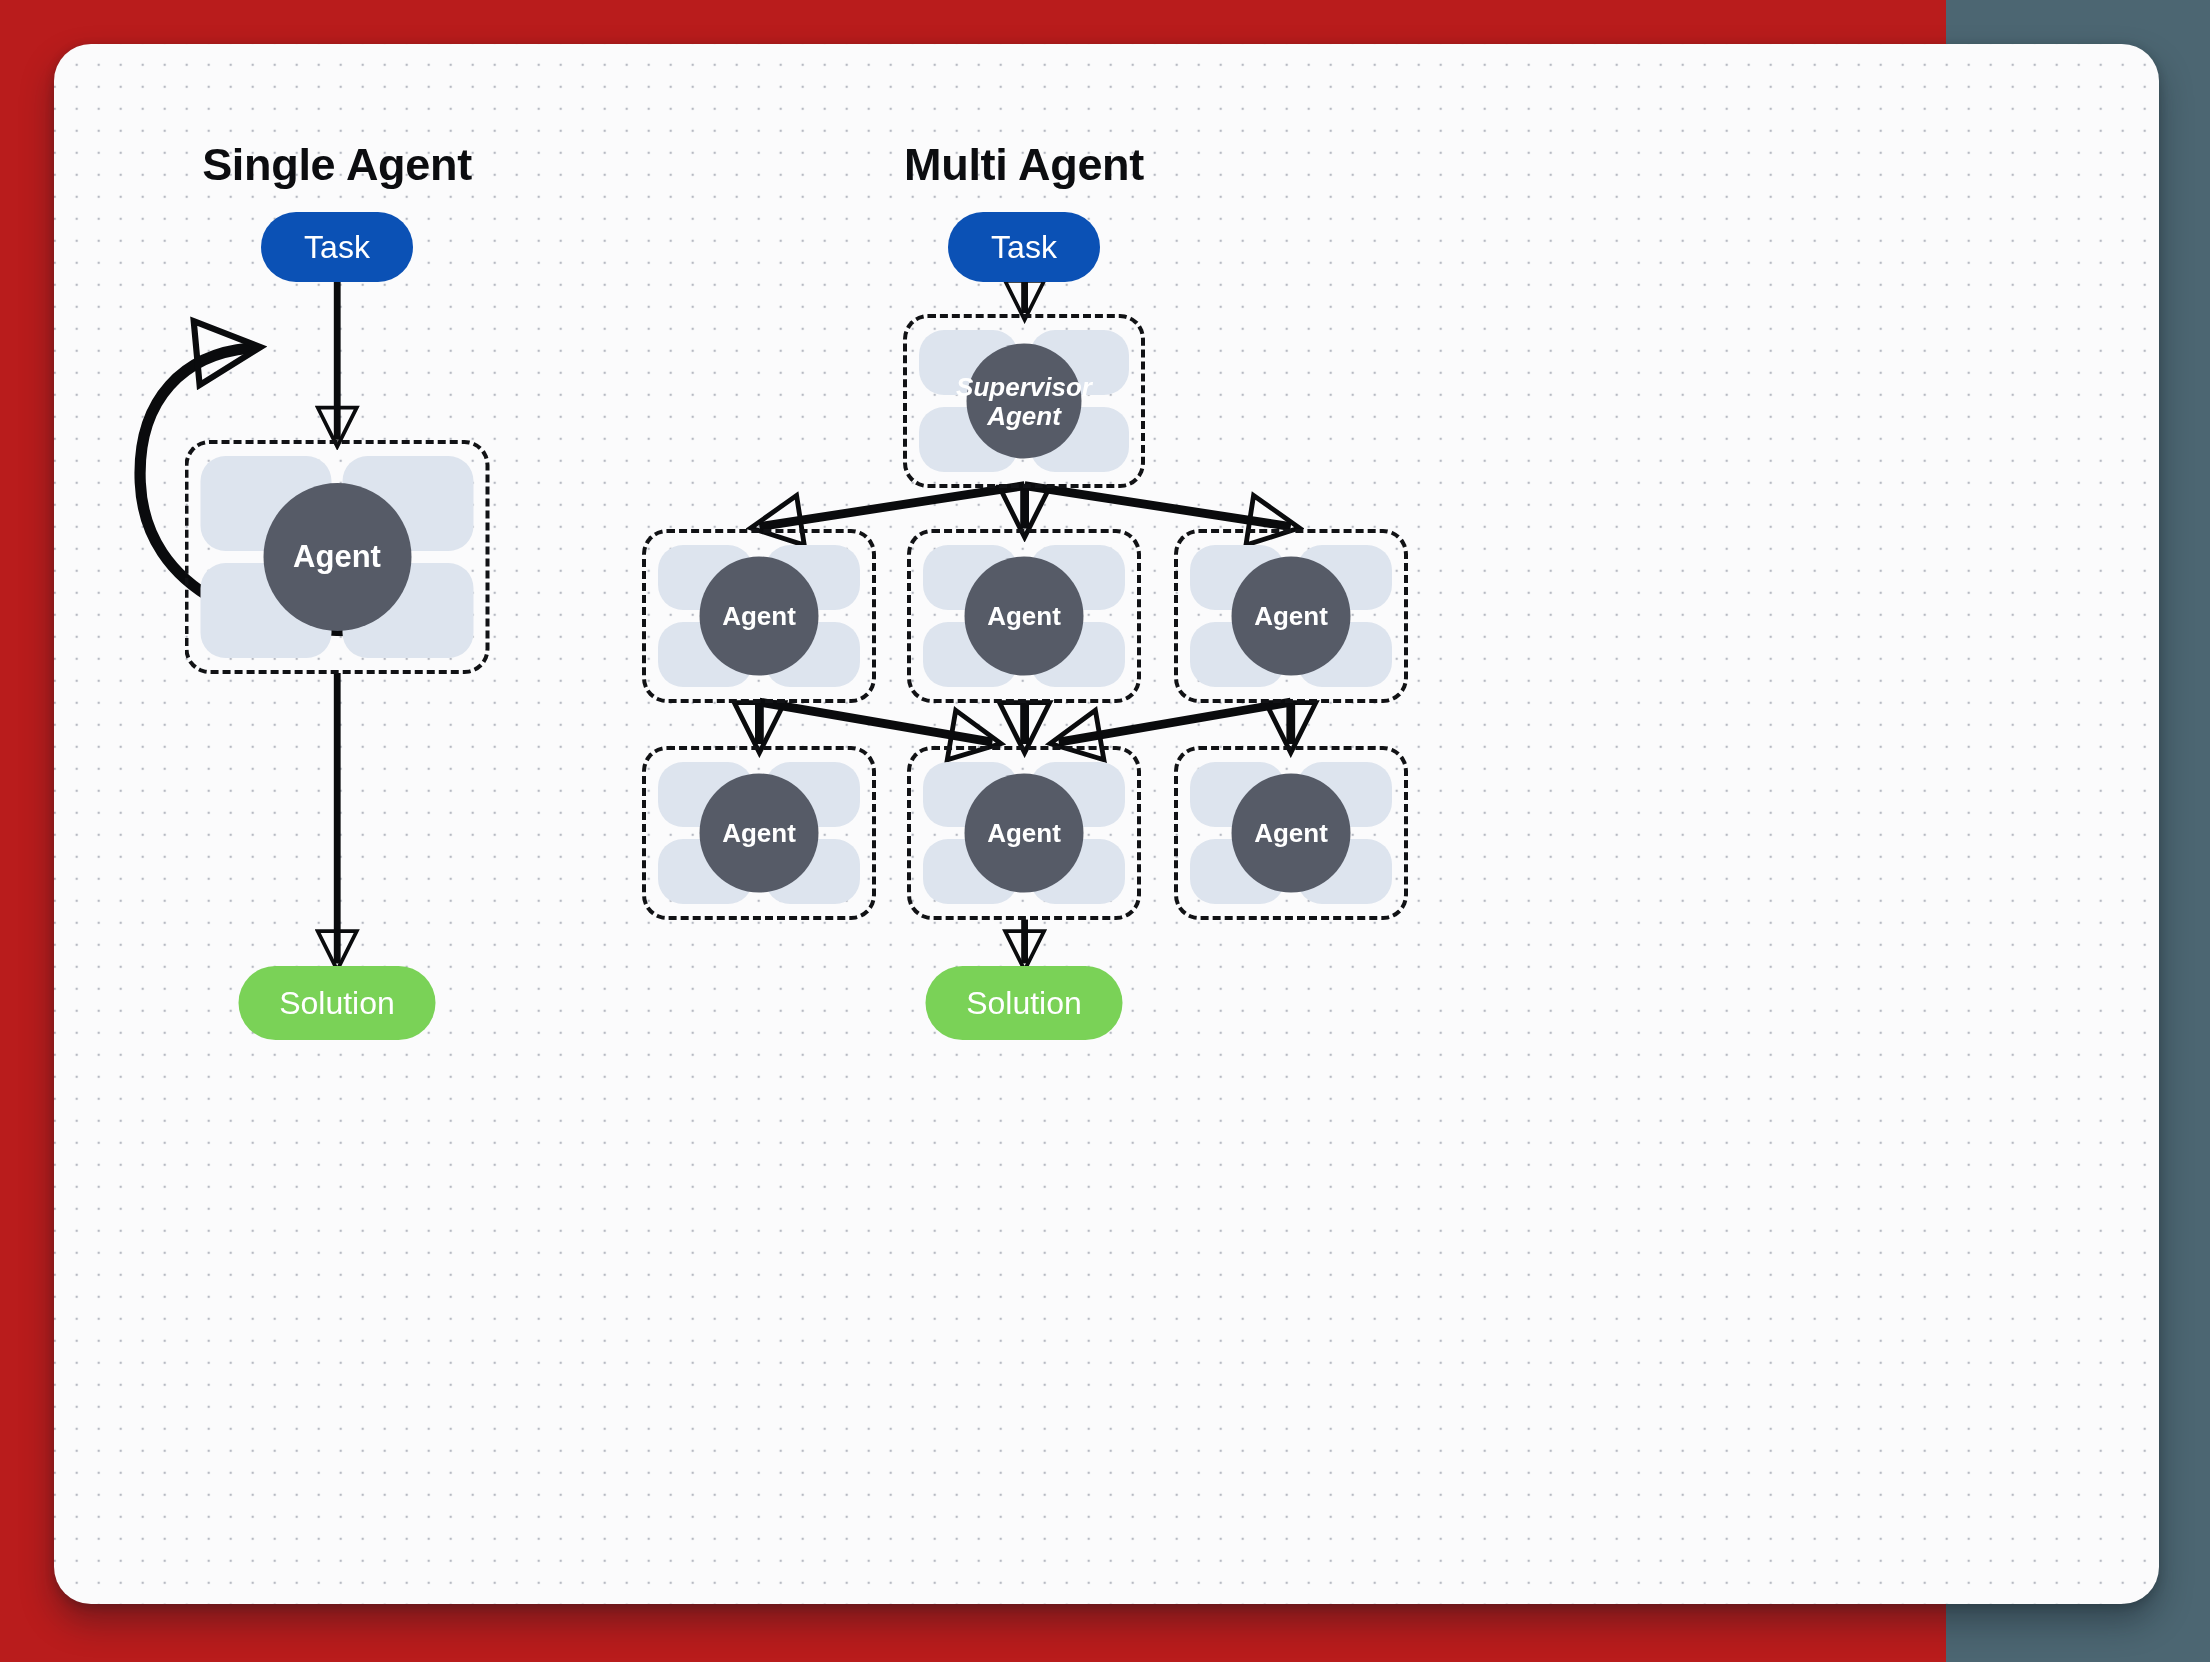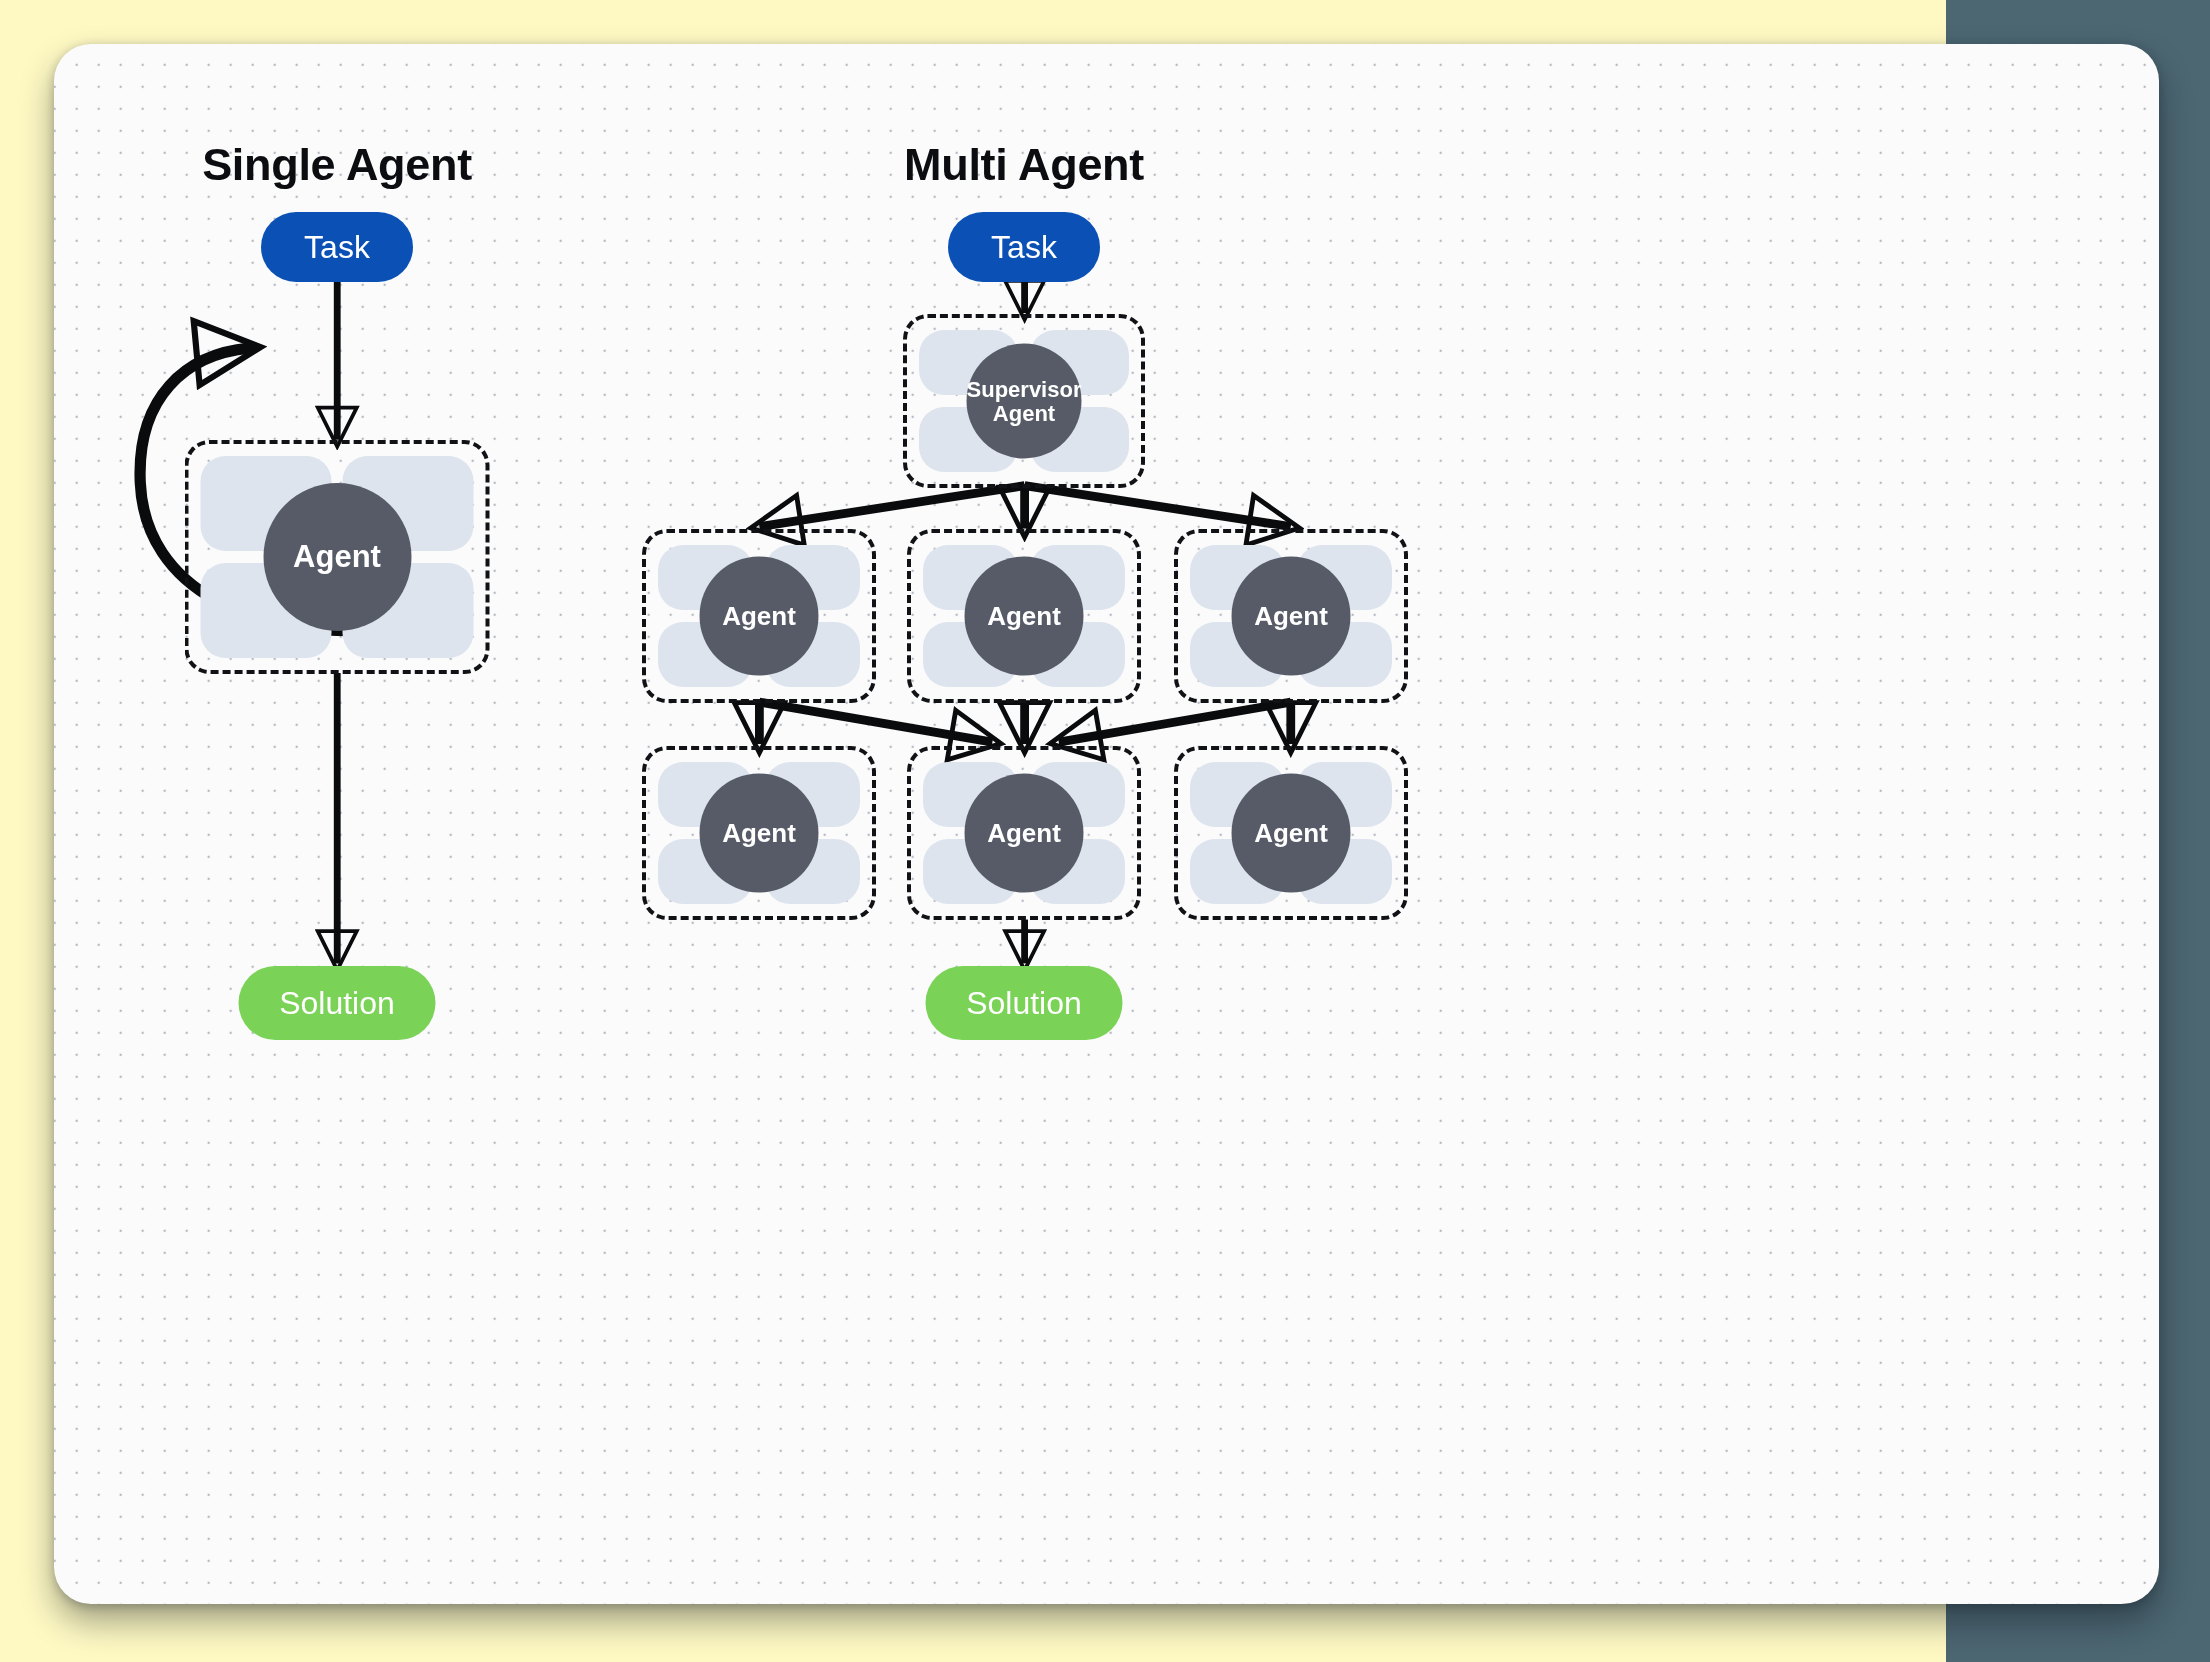--- a/index.html
+++ b/index.html
@@ -10,21 +10,21 @@
     height: 1663px;
     background: #4c6672;
     font-family: "Liberation Sans", "DejaVu Sans", sans-serif;
     overflow: hidden;
   }
 
   #stage {
     position: relative;
     width: 1946px;
     height: 1663px;
-    background: #fef9c3;
+    background: #b91c1c;
   }
 
   
   #canvas-card {
     position: absolute;
     left: 54px;
     top: 44px;
     width: 2105px;
     height: 1560px;
     border-radius: 37px;
@@ -166,21 +166,21 @@
 
     <div class="pill pill-task" style="left:970px; top:168px; width:152px; height:70px;">Task</div>
 
     <div class="agent-group" style="left:970px; top:270px; width:242px; height:174px;">
       <div class="petals">
         <div class="petal"></div>
         <div class="petal"></div>
         <div class="petal"></div>
         <div class="petal"></div>
       </div>
-      <div class="agent-core" style="width:115px; height:115px; font-size:22px; flex-direction:column;">
+      <div class="agent-core" style="width:115px; height:115px; font-size:26px; flex-direction:column;font-style:italic;">
         <span>Supervisor</span>
         <span>Agent</span>
       </div>
     </div>
 
     <div class="agent-group" style="left:705px; top:485px; width:234px; height:174px;">
       <div class="petals">
         <div class="petal"></div>
         <div class="petal"></div>
         <div class="petal"></div>

